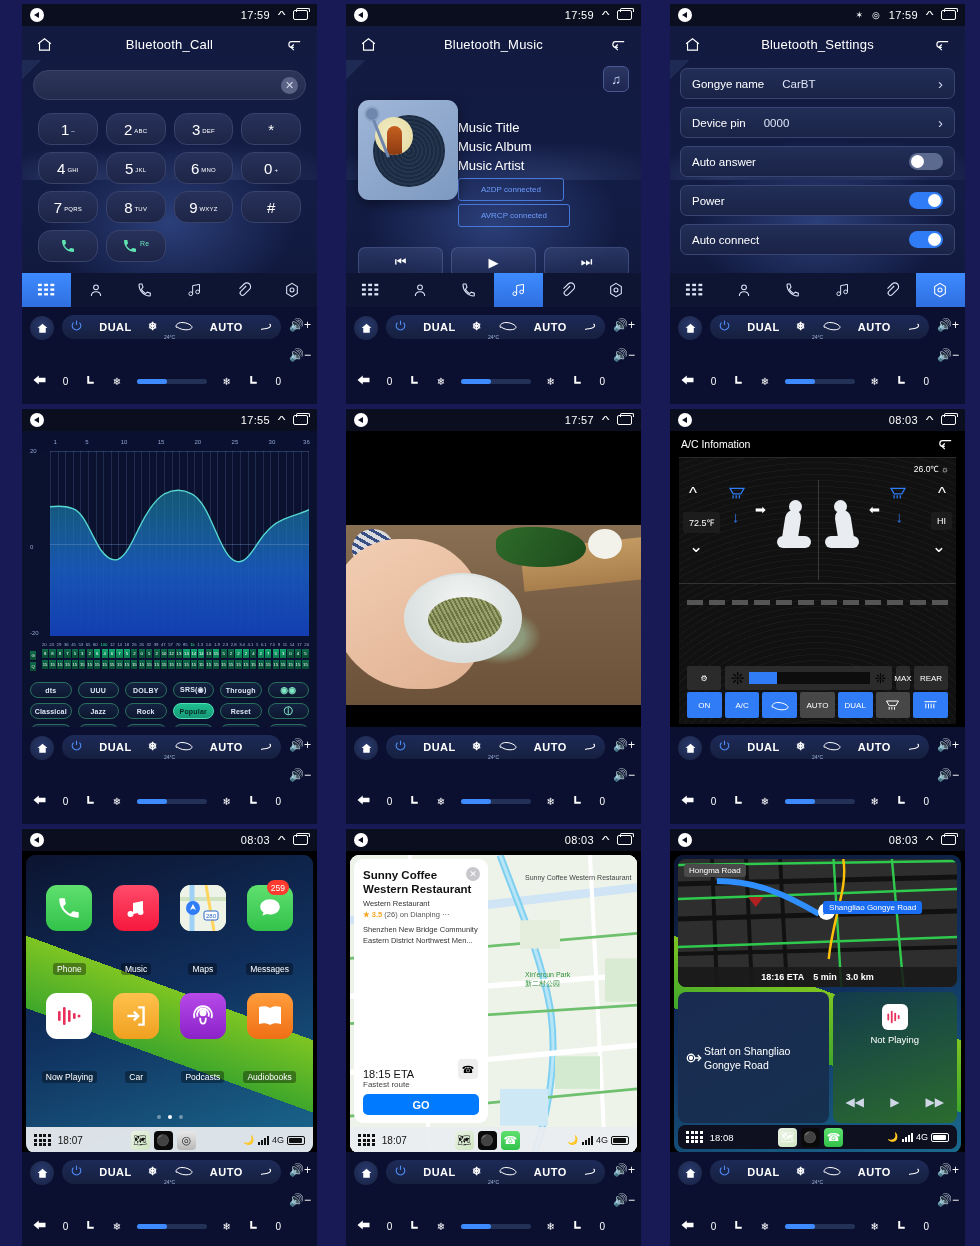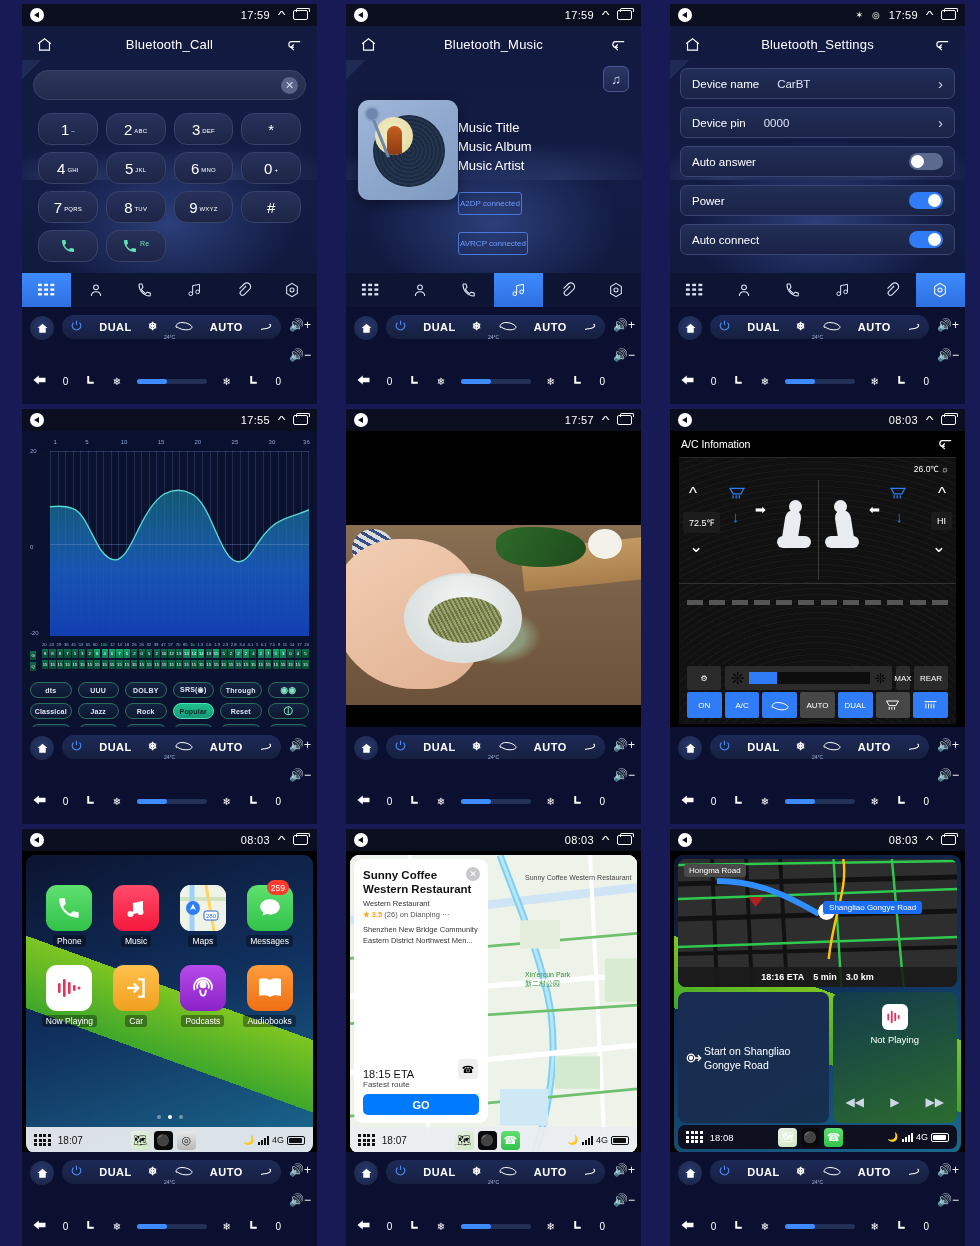--- a/index.html
+++ b/index.html
@@ -155,21 +155,21 @@
     position:absolute;left:6px;top:6px;width:16px;height:16px;border-radius:50%;
     background:#6f87ad;border:2px solid #8fa6c8;
   }
   .tt-arm:after{
     content:"";position:absolute;left:6px;top:12px;width:3px;height:40px;
     background:#6f87ad;transform:rotate(-22deg);transform-origin:top;
   }
   .meta{padding-top:18px;color:#fff;}
   .meta div{font-size:13px;line-height:19px;}
   .tag{
-    display:inline-block;margin-top:17px;padding:1px 1px;border:1px solid #4878d8;border-radius:3px;
+    display:inline-block;margin-top:3px;padding:1px 22px;border:1px solid #4878d8;border-radius:3px;
     color:#6f9dff;font-size:8px;
   }
   .transport{
     position:relative;z-index:3;display:flex;gap:8px;justify-content:center;margin-top:20px;padding:0 12px;
   }
   .tbtn{
     flex:1;height:30px;border-radius:7px;background:linear-gradient(rgba(60,75,125,.55),rgba(35,46,86,.55));
     border:1px solid rgba(105,125,185,.4);display:flex;align-items:center;justify-content:center;color:#fff;font-size:13px;
   }
 
@@ -291,21 +291,21 @@
     background:#05070f;
   }
   .cp-wall{position:absolute;inset:0;
     background:
       linear-gradient(200deg, rgba(0,0,0,0) 46%, #7ec522 46%, #3fa72b 64%, rgba(0,0,0,0) 64%),
       linear-gradient(160deg,#0c1430 0%, #10305e 48%, #1a6a8e 100%);
   }
   .cp-apps{position:absolute;left:0;right:0;top:30px;display:grid;grid-template-columns:repeat(4,1fr);row-gap:18px;padding:0 10px;}
   .app{display:flex;flex-direction:column;align-items:center;gap:4px;position:relative;}
   .appic{width:46px;height:46px;border-radius:11px;position:relative;overflow:hidden;display:flex;align-items:center;justify-content:center;color:#fff;font-size:24px;}
-  .applab{font-size:8.5px;color:#fff;background:rgba(0,0,0,.35);padding:1px 4px;border-radius:3px;white-space:nowrap;}
+  .applab{font-size:8.5px;color:#fff;background:rgba(0,0,0,.35);padding:1px 4px;border-radius:3px;white-space:nowrap;margin-top:28px;}
   .badge{
     position:absolute;top:-5px;right:14px;min-width:20px;height:15px;border-radius:8px;background:#ff3b30;
     color:#fff;font-size:8.5px;display:flex;align-items:center;justify-content:center;padding:0 4px;z-index:3;
   }
   .dots{position:absolute;left:0;right:0;bottom:34px;display:flex;justify-content:center;gap:7px;}
   .dots i{width:4px;height:4px;border-radius:50%;background:rgba(255,255,255,.4);}
   .dots i.on{background:#fff;}
   .cp-dock{
     position:absolute;left:0;right:0;bottom:0;height:26px;background:rgba(235,237,240,.93);
     display:flex;align-items:center;padding:0 8px;color:#111;font-size:10px;gap:7px;
@@ -724,21 +724,21 @@
           <span class="bt-title">Bluetooth_Settings</span>
           <span class="ico-back">
             <svg width="17" height="17" viewBox="0 0 24 24" fill="none" stroke="#fff" stroke-width="1.6">
                 <path d="M20 8H8a4 4 0 000 8h3"></path>
                 <path d="M11 12l-4 4 4 4"></path>
               </svg>
           </span>
         </div>
         <div class="setlist">
           <div class="setrow">
-            <span>Device name</span>
+            <span>Gongye name</span>
             <span class="setval">CarBT</span>
             <span class="chev">›</span>
           </div>
           <div class="setrow">
             <span>Device pin</span>
             <span class="setval">0000</span>
             <span class="chev">›</span>
           </div>
           <div class="setrow">
             <span>Auto answer</span>

